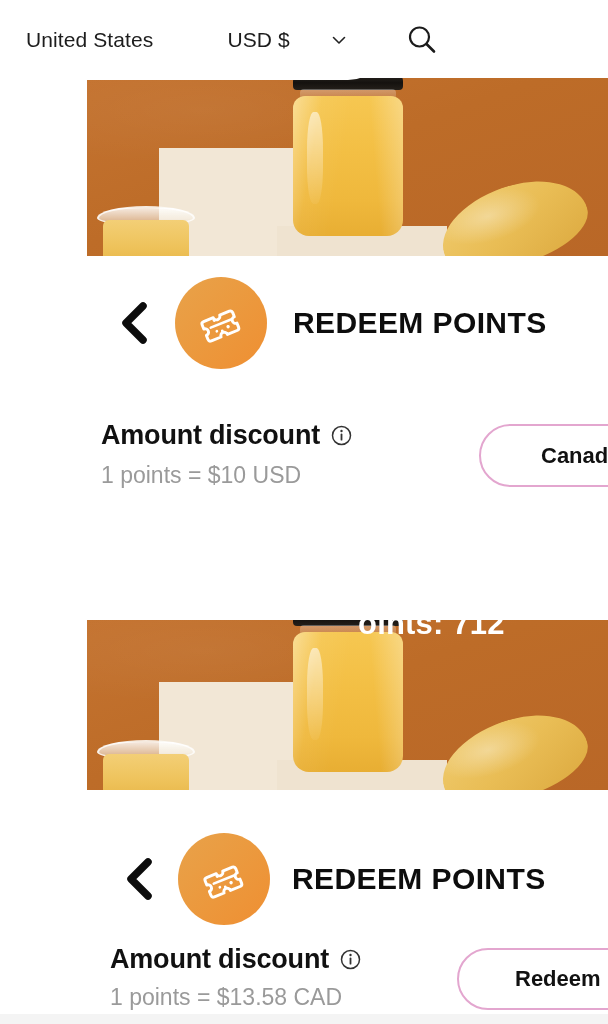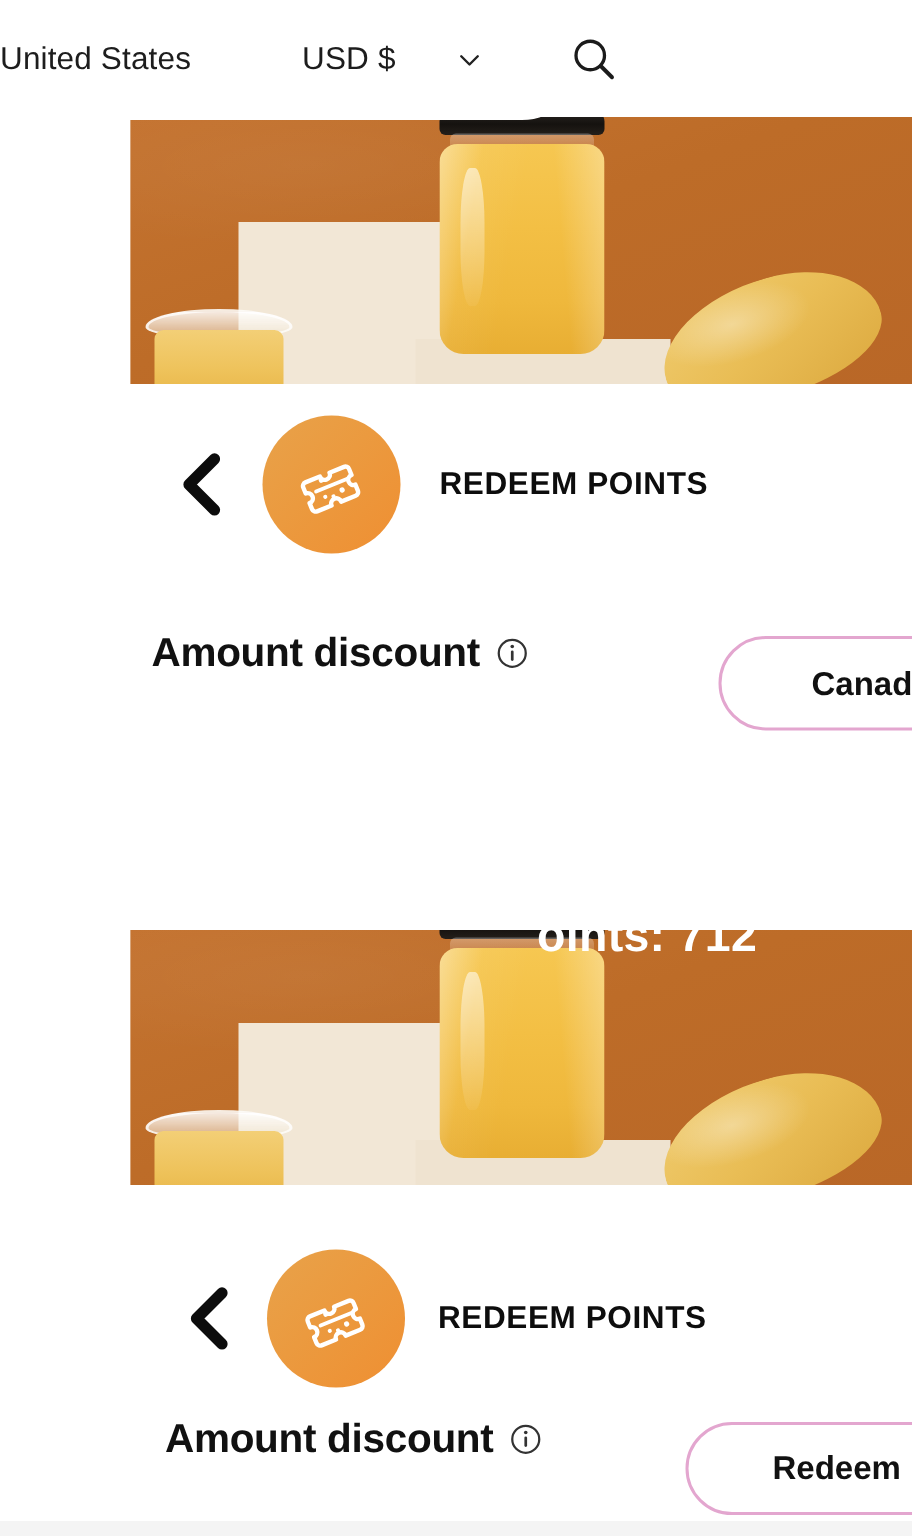--- a/index.html
+++ b/index.html
@@ -99,21 +99,21 @@
 
   
   .title-row { position:absolute; display:flex; align-items:center; }
   .back-chevron { width:34px; height:44px; flex:none; }
   .ticket-circle {
     width:92px; height:92px; border-radius:50%; flex:none;
     background:linear-gradient(135deg,#e8a24a 0%, #eb9a3f 45%, #ef8f32 100%);
     display:flex; align-items:center; justify-content:center;
   }
   .section-title {
-    font-weight:bold; font-size:21px; color:#0d0d0d; letter-spacing:0.4px;
+    font-weight:bold; font-size:30px; color:#0d0d0d; letter-spacing:0.4px;
     white-space:nowrap; font-family:"Liberation Sans", sans-serif;
   }
 
   
   .discount-row { position:absolute; display:flex; align-items:center; }
   .discount-name {
     font-weight:bold; font-size:27px; color:#111111; letter-spacing:-0.2px;
     white-space:nowrap; font-family:"Liberation Sans", sans-serif;
   }
   .info-icon { width:21px; height:21px; margin-left:11px; flex:none; }
@@ -152,21 +152,21 @@
       <div class="smalljar" style="left:10px; top:128px; width:98px; height:60px;">
         <div class="smalljar-rim" style="height:20px;"></div>
         <div class="smalljar-body" style="top:14px;"></div>
       </div>
 
       <div class="mango" style="left:352px; top:108px; width:150px; height:78px;"></div>
     </div>
 
     <div class="points-label" style="left:374px; top:21px;">oints: 712</div>
 
-    <div class="selector-overlay" style="top:0px; height:80px; width:388px; padding-left:0;gap:28px;">
+    <div class="selector-overlay" style="top:0px; height:80px; width:388px; padding-left:26px;gap:28px;">
       <span class="selector-text">United States</span>
       <span class="sel-divider"></span>
       <span class="selector-text">USD $</span>
       <span class="chev-down">
         <svg viewBox="0 0 16 16" width="16" height="16">
             <path d="M2.5 5.5 L8 11 L13.5 5.5" fill="none" stroke="#222" stroke-width="1.6" stroke-linecap="round" stroke-linejoin="round"></path>
           </svg>
       </span>
       <span class="search-icon">
         <svg viewBox="0 0 34 34" width="34" height="34">
@@ -201,20 +201,21 @@
     <div class="discount-row" style="left:101px; top:420px;">
       <span class="discount-name">Amount discount</span>
       <span class="info-icon">
         <svg viewBox="0 0 21 21" width="21" height="21">
           <circle cx="10.5" cy="10.5" r="9" fill="none" stroke="#333" stroke-width="1.5"></circle>
           <circle cx="10.5" cy="6" r="1.2" fill="#333"></circle>
           <rect x="9.6" y="8.6" width="1.8" height="7" rx="0.9" fill="#333"></rect>
         </svg>
       </span>
     </div>
+    <div class="discount-sub" style="left:101px; top:462px;">1 points = $10 USD</div>
 
     <div class="redeem-btn" style="left:479px; top:424px; width:170px; height:63px; padding-left:60px;">
       <span>Canada</span>
     </div>
   </div>
 
   <div class="panel" style="top:532px; height:492px;">
 
     <div class="hero" style="left:87px; top:88px; width:521px; height:170px;">
       <div class="hero-bg"></div>
@@ -264,20 +265,21 @@
     <div class="discount-row" style="left:110px; top:412px;">
       <span class="discount-name">Amount discount</span>
       <span class="info-icon">
         <svg viewBox="0 0 21 21" width="21" height="21">
           <circle cx="10.5" cy="10.5" r="9" fill="none" stroke="#333" stroke-width="1.5"></circle>
           <circle cx="10.5" cy="6" r="1.2" fill="#333"></circle>
           <rect x="9.6" y="8.6" width="1.8" height="7" rx="0.9" fill="#333"></rect>
         </svg>
       </span>
     </div>
+    <div class="discount-sub" style="left:110px; top:452px;">1 points = $13.58 CAD</div>
 
     <div class="redeem-btn" style="left:457px; top:416px; width:185px; height:62px; padding-left:56px;">
       <span>Redeem</span>
     </div>
   </div>
 
   <div class="bottom-strip" style="top:1014px; height:10px;"></div>
 
 </div>
 

